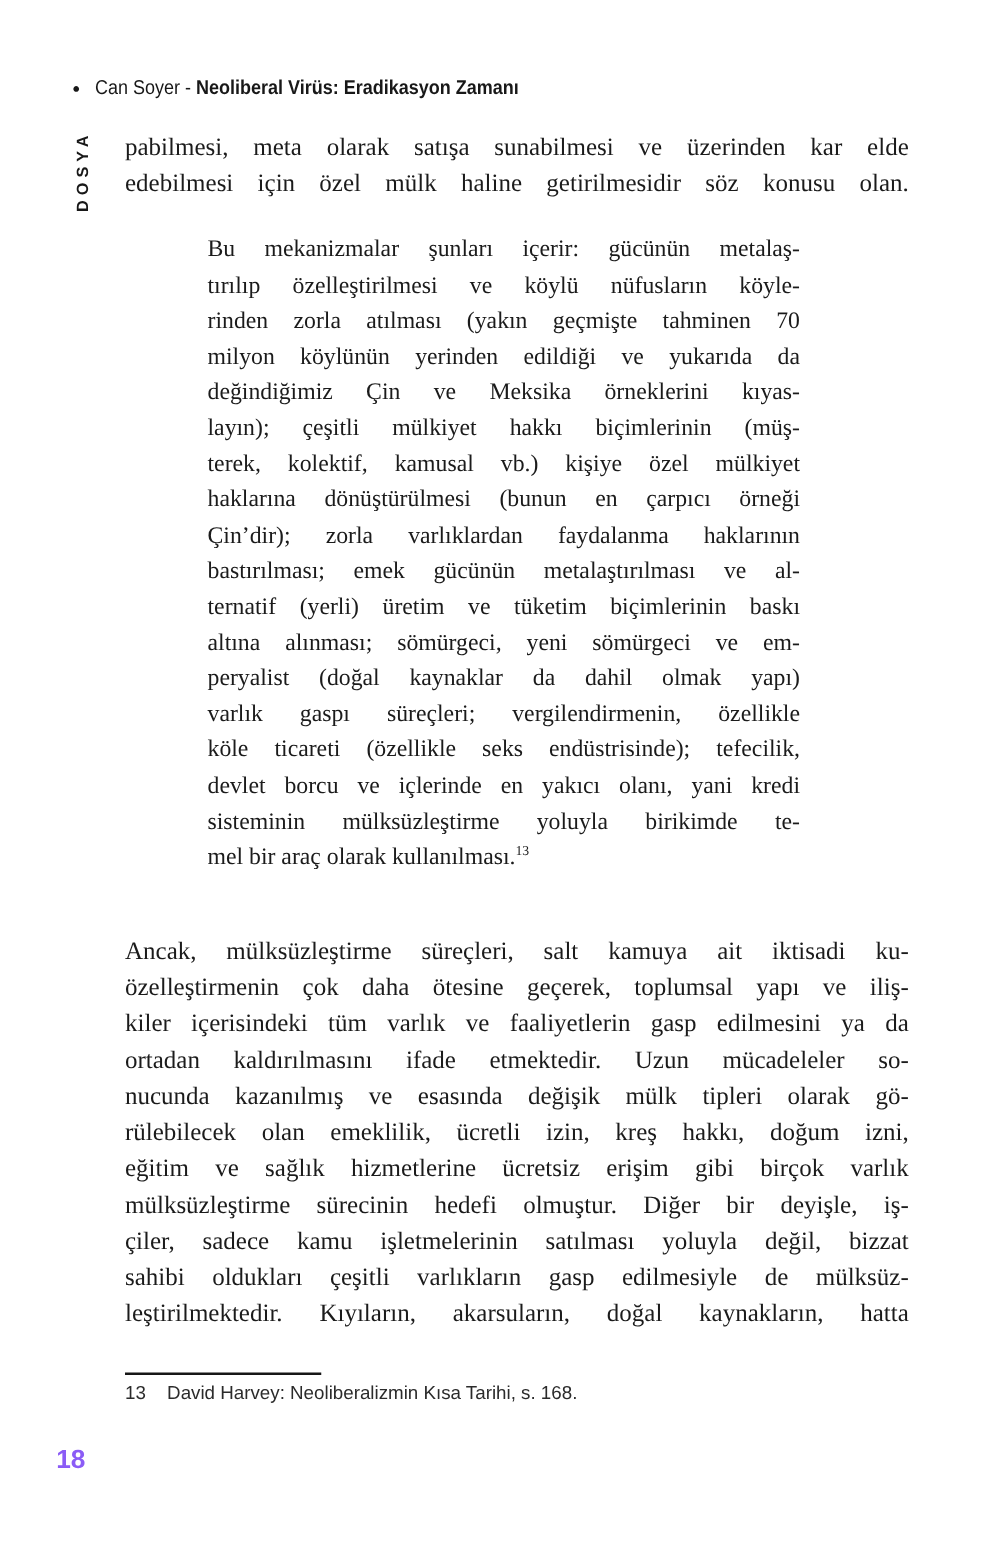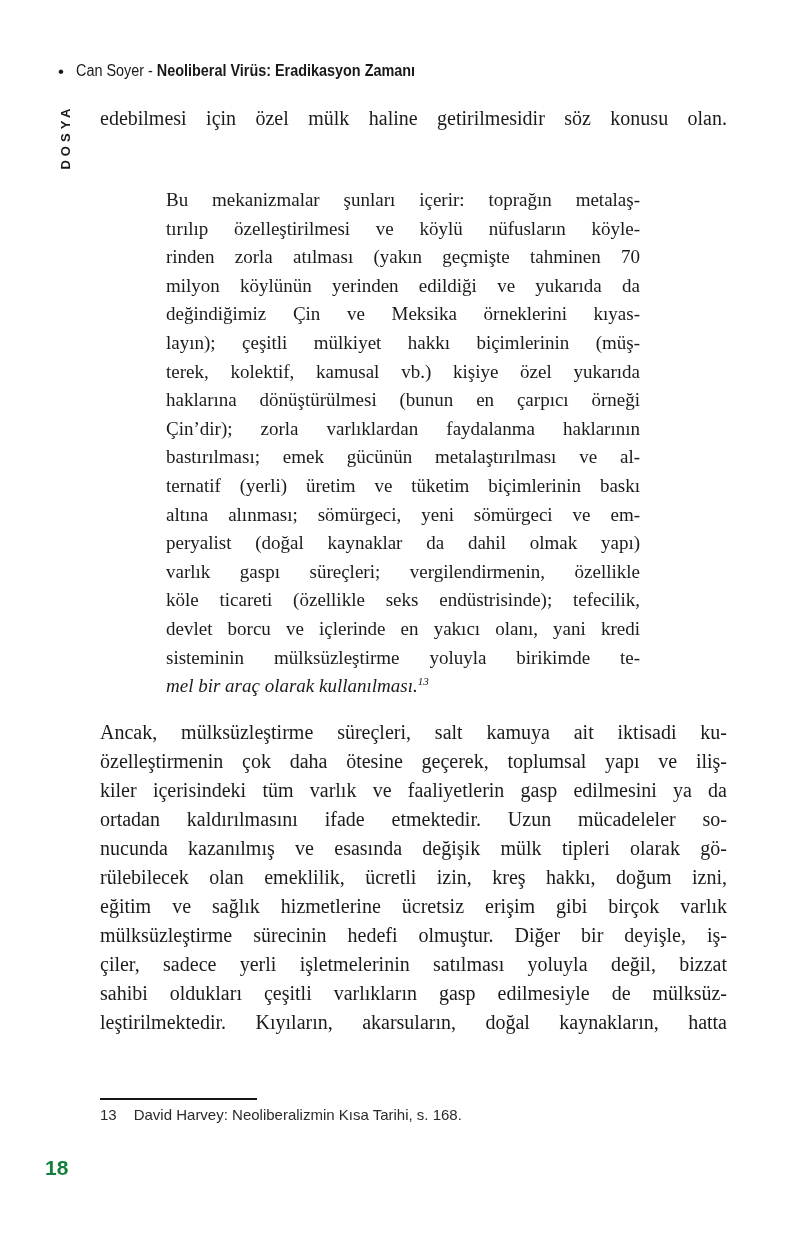--- a/index.html
+++ b/index.html
@@ -50,37 +50,36 @@
     line-height: 20px;
   }
   .para {
     position: absolute;
     left: 100px;
     width: 627px;
     font-size: 20px;
     line-height: 29px;
   }
   .para1 { top: 104px; }
-  .para2 { top: 718px; }
+  .para2 { top: 747px; }
   .quote {
     position: absolute;
     left: 166px;
     top: 186px;
     width: 474px;
     font-size: 19px;
     line-height: 28.6px;
   }
   .tline {
     text-align: justify;
     text-align-last: justify;
   }
   .quote-last {
     text-align: right;
     text-align-last: left;
-    font-style: italic;
   }
   .fn-ref {
     font-size: 11px;
     line-height: 0;
   }
   .fn-rule {
     position: absolute;
     left: 100px;
     top: 1098px;
     width: 157px;
@@ -97,48 +96,49 @@
     color: #2b2b2b;
   }
   .fn-num { margin-right: 17px; }
   .page-number {
     position: absolute;
     left: 45px;
     top: 1156px;
     font-family: "Liberation Sans", sans-serif;
     font-size: 21px;
     font-weight: 600;
-    color: #15803d;
+    color: #8b5cf6;
   }
 </style>
 </head>
 <body>
 
 <div class="page">
 
   <div class="header">
     <span class="bullet">•</span>
     <span class="header-text"><span class="header-author">Can Soyer - </span><span class="header-title">Neoliberal Virüs: Eradikasyon Zamanı</span></span>
   </div>
 
   <div class="dosya">DOSYA</div>
 
   <div class="para para1">
+      <div class="tline">pabilmesi, meta olarak satışa sunabilmesi ve üzerinden kar elde</div>
       <div class="tline">edebilmesi için özel mülk haline getirilmesidir söz konusu olan.</div>
     </div>
 
   <div class="quote">
     <div>
-        <div class="tline">Bu mekanizmalar şunları içerir: toprağın metalaş-</div>
+        <div class="tline">Bu mekanizmalar şunları içerir: gücünün metalaş-</div>
         <div class="tline">tırılıp özelleştirilmesi ve köylü nüfusların köyle-</div>
         <div class="tline">rinden zorla atılması (yakın geçmişte tahminen 70</div>
         <div class="tline">milyon köylünün yerinden edildiği ve yukarıda da</div>
         <div class="tline">değindiğimiz Çin ve Meksika örneklerini kıyas-</div>
         <div class="tline">layın); çeşitli mülkiyet hakkı biçimlerinin (müş-</div>
-        <div class="tline">terek, kolektif, kamusal vb.) kişiye özel yukarıda</div>
+        <div class="tline">terek, kolektif, kamusal vb.) kişiye özel mülkiyet</div>
         <div class="tline">haklarına dönüştürülmesi (bunun en çarpıcı örneği</div>
         <div class="tline">Çin’dir); zorla varlıklardan faydalanma haklarının</div>
         <div class="tline">bastırılması; emek gücünün metalaştırılması ve al-</div>
         <div class="tline">ternatif (yerli) üretim ve tüketim biçimlerinin baskı</div>
         <div class="tline">altına alınması; sömürgeci, yeni sömürgeci ve em-</div>
         <div class="tline">peryalist (doğal kaynaklar da dahil olmak yapı)</div>
         <div class="tline">varlık gaspı süreçleri; vergilendirmenin, özellikle</div>
         <div class="tline">köle ticareti (özellikle seks endüstrisinde); tefecilik,</div>
         <div class="tline">devlet borcu ve içlerinde en yakıcı olanı, yani kredi</div>
         <div class="tline">sisteminin mülksüzleştirme yoluyla birikimde te-</div>
@@ -148,21 +148,21 @@
 
   <div class="para para2">
       <div class="tline">Ancak, mülksüzleştirme süreçleri, salt kamuya ait iktisadi ku-</div>
       <div class="tline">özelleştirmenin çok daha ötesine geçerek, toplumsal yapı ve iliş-</div>
       <div class="tline">kiler içerisindeki tüm varlık ve faaliyetlerin gasp edilmesini ya da</div>
       <div class="tline">ortadan kaldırılmasını ifade etmektedir. Uzun mücadeleler so-</div>
       <div class="tline">nucunda kazanılmış ve esasında değişik mülk tipleri olarak gö-</div>
       <div class="tline">rülebilecek olan emeklilik, ücretli izin, kreş hakkı, doğum izni,</div>
       <div class="tline">eğitim ve sağlık hizmetlerine ücretsiz erişim gibi birçok varlık</div>
       <div class="tline">mülksüzleştirme sürecinin hedefi olmuştur. Diğer bir deyişle, iş-</div>
-      <div class="tline">çiler, sadece yerli işletmelerinin satılması yoluyla değil, bizzat</div>
+      <div class="tline">çiler, sadece kamu işletmelerinin satılması yoluyla değil, bizzat</div>
       <div class="tline">sahibi oldukları çeşitli varlıkların gasp edilmesiyle de mülksüz-</div>
       <div class="tline">leştirilmektedir. Kıyıların, akarsuların, doğal kaynakların, hatta</div>
     </div>
 
   <div class="fn-rule"></div>
 
   <div class="footnote">
     <span class="fn-num">13</span>
     <span class="fn-text">David Harvey: Neoliberalizmin Kısa Tarihi, s. 168.</span>
   </div>

